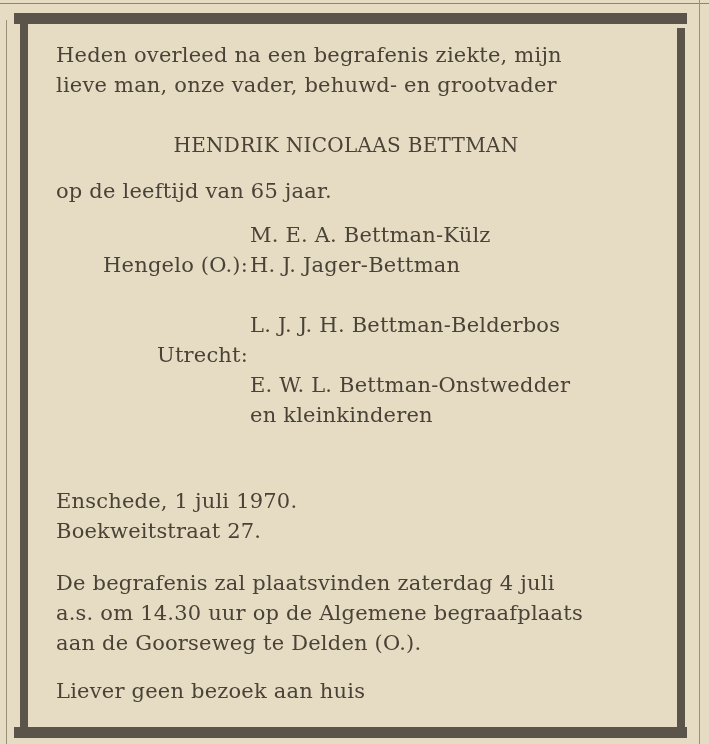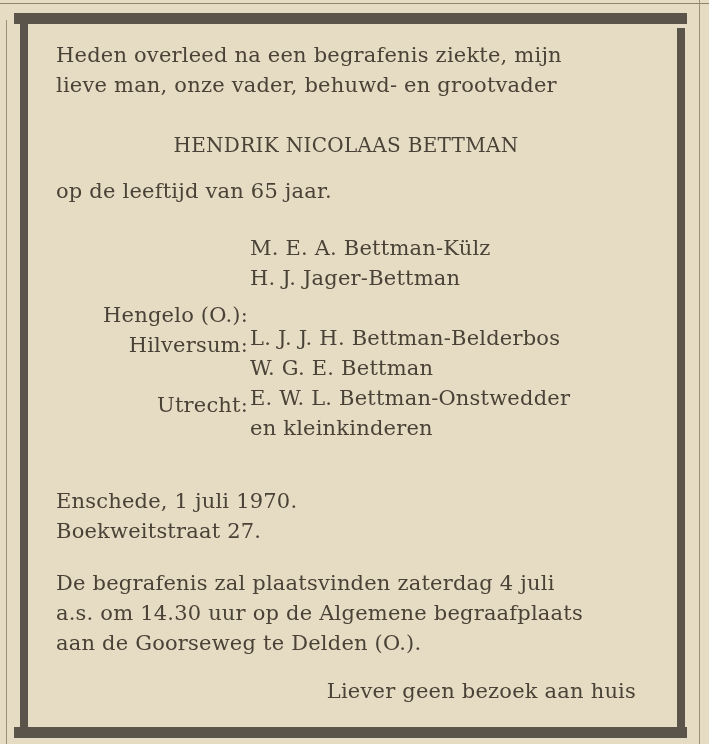--- a/index.html
+++ b/index.html
@@ -12,26 +12,26 @@
     }
     .hairline-top { position: absolute; left: 0; top: 3px; width: 709px; height: 1px; background: #8e8470; }
     .hairline-left { position: absolute; left: 6px; top: 20px; width: 1px; height: 724px; background: #9a907a; }
     .hairline-right { position: absolute; left: 699px; top: 0; width: 1px; height: 744px; background: #9a907a; }
     .bar-top { position: absolute; left: 14px; top: 13px; width: 673px; height: 11px; background: #5a544a; }
     .bar-bottom { position: absolute; left: 14px; top: 727px; width: 673px; height: 11px; background: #5a544a; }
     .bar-left { position: absolute; left: 20px; top: 24px; width: 8px; height: 703px; background: #5a544a; }
     .bar-right { position: absolute; left: 677px; top: 28px; width: 8px; height: 699px; background: #5a544a; }
     .content { position: absolute; left: 56px; top: 40px; width: 600px; font-size: 21px; line-height: 30px; letter-spacing: 0.2px; }
     .line { white-space: nowrap; }
-    .center { text-align: right; }
+    .center { text-align: left; }
     .name { position: absolute; left: 0; top: 90px; width: 580px; text-align: center; font-weight: normal; font-size: 20px; letter-spacing: 0.3px; }
     .abs { position: absolute; left: 0; }
-    .rel-table { position: absolute; left: 0; top: 193px; width: 600px; text-decoration: underline; }
+    .rel-table { position: absolute; left: 0; top: 180px; width: 600px; text-decoration: underline; }
     .rel-row { position: relative; height: 30px; }
-    .rel-place { position: absolute; right: 408px; text-align: right; white-space: nowrap; margin-top: 37px; }
+    .rel-place { position: absolute; right: 408px; text-align: right; white-space: nowrap; }
     .rel-name { position: absolute; left: 194px; white-space: nowrap; }
   </style>
 </head>
 <body>
 
 <div class="hairline-top"></div>
 <div class="hairline-left"></div>
 <div class="hairline-right"></div>
 
 <div class="bar-top"></div>
@@ -50,29 +50,27 @@
   <div class="rel-table">
     <div class="rel-row">
       <span class="rel-place"></span>
       <span class="rel-name">M. E. A. Bettman-Külz</span>
     </div>
     <div class="rel-row">
       <span class="rel-place">Hengelo (O.):</span>
       <span class="rel-name">H. J. Jager-Bettman</span>
     </div>
     <div class="rel-row">
-      <span class="rel-place">Hilversum:</span>
     </div>
     <div class="rel-row">
       <span class="rel-place"></span>
       <span class="rel-name">L.  J.  J.  H.  Bettman-Belderbos</span>
     </div>
     <div class="rel-row">
       <span class="rel-place">Utrecht:</span>
-      <span class="rel-name">W. G. E. Bettman</span>
     </div>
     <div class="rel-row">
       <span class="rel-place"></span>
       <span class="rel-name">E.  W.  L.  Bettman-Onstwedder</span>
     </div>
     <div class="rel-row">
       <span class="rel-place"></span>
       <span class="rel-name">en kleinkinderen</span>
     </div>
   </div>

